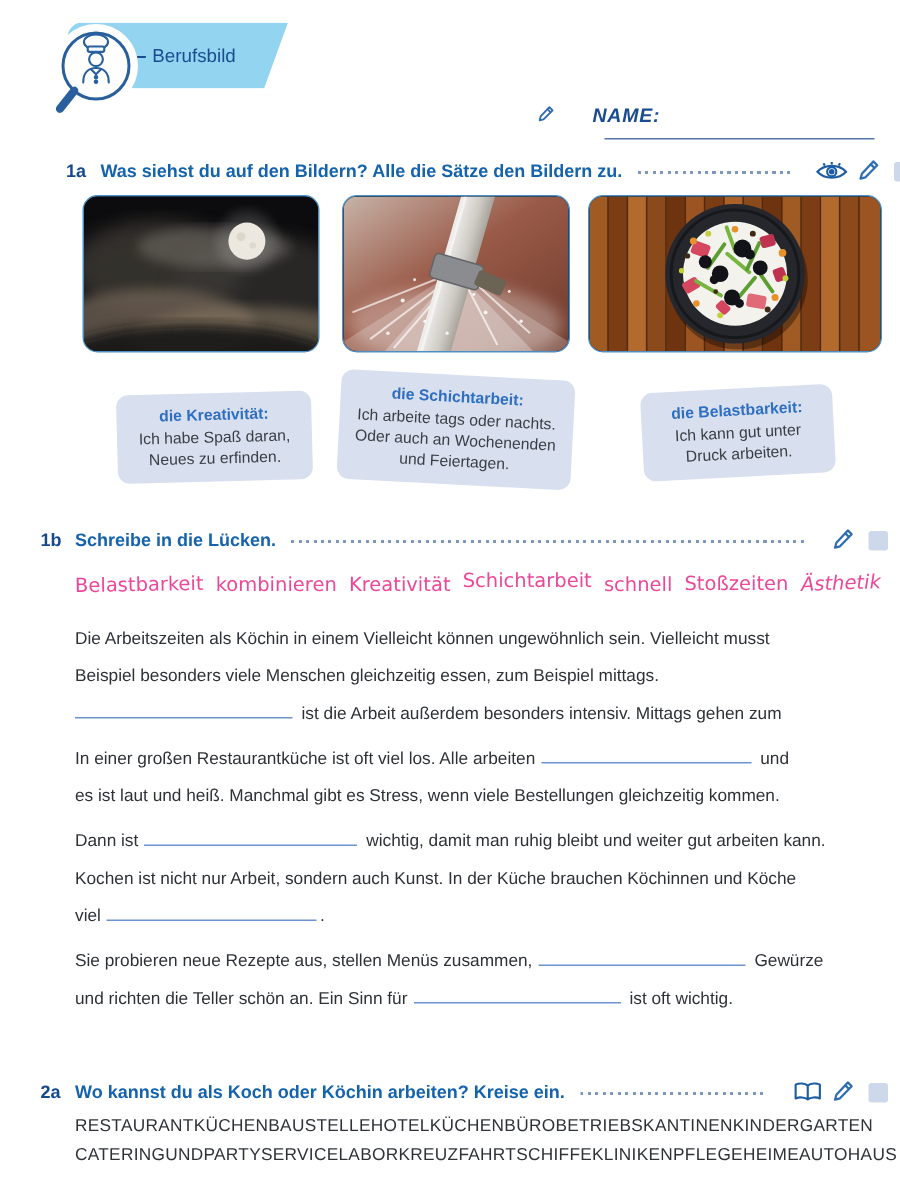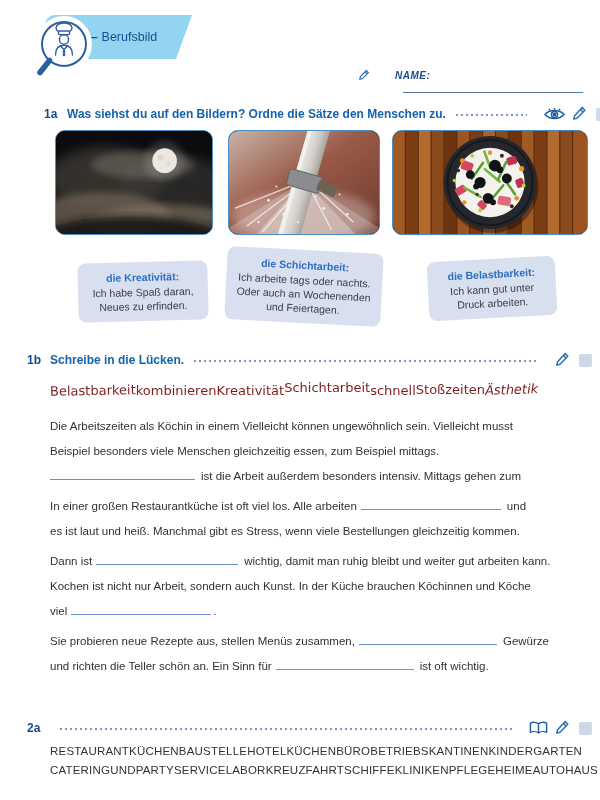--- a/index.html
+++ b/index.html
@@ -25,21 +25,21 @@
     position:absolute; left:63px; top:15px; height:44px; display:flex;
     align-items:center; gap:4px; z-index:3;
   }
   .brand-bold { font-size:12.5px; font-weight:bold; font-style:italic; color:#1b4c8f; }
   .brand-label { font-size:12.5px; color:#1b4c8f; }
   .topic { font-size:12.5px; font-weight:bold; font-style:italic; color:#1566b0; letter-spacing:.4px; }
   .logo-badge { position:absolute; left:33px; top:10px; z-index:4; }
 
   
   .name-row { position:absolute; left:351px; top:69px; display:flex; align-items:center; gap:5px; }
-  .name-label { font-size:10px; font-weight:bold; font-style:italic; color:#1b4c8f; letter-spacing:.5px;padding-left:20px; }
+  .name-label { font-size:13px; font-weight:bold; font-style:italic; color:#1b4c8f; letter-spacing:.5px;padding-left:20px; }
   .name-line { position:absolute; left:403px; top:92px; width:180px; border-bottom:1.5px solid #5577ab; }
 
   
   .sec-row {
     position:absolute; left:27px; width:565px; height:18px;
     display:flex; align-items:center;
   }
   .sec-num { font-size:12px; font-weight:bold; color:#164a8e; width:23px; flex:none; }
   .sec-title { font-size:12px; font-weight:bold; color:#1563ac; white-space:nowrap; }
   .leader {
@@ -65,22 +65,22 @@
     text-align:center; font-size:10.5px; line-height:14px; color:#3a3f45;
   }
   .card-title { font-weight:bold; color:#2e6fc2; margin-bottom:1px; }
   #card1 { left:78px;  top:262px; width:130px; transform:rotate(-1.5deg); }
   #card2 { left:226px; top:250px; width:156px; transform:rotate(3deg); }
   #card3 { left:428px; top:259px; width:128px; transform:rotate(-3deg); }
 
   
   .word-bank {
     position:absolute; left:50px; top:383px; width:537px;
-    display:flex; justify-content:flex-start; align-items:baseline;
-    font-family:"DejaVu Sans", sans-serif; font-size:13px; color:#7f1d1d;
+    display:flex; justify-content:space-between; align-items:baseline;
+    font-family:"DejaVu Sans", sans-serif; font-size:13px; color:#ec4899;
   }
   .word-bank span:nth-child(1){ transform:rotate(-1deg); display:inline-block; }
   .word-bank span:nth-child(4){ transform:translateY(-3px); display:inline-block; }
   .word-bank span:nth-child(6){ transform:translateY(-1px); display:inline-block; }
   .word-bank span:nth-child(7){ transform:rotate(-2deg) translateY(-1px); display:inline-block; font-style:italic; }
 
   
   .cloze { position:absolute; left:50px; top:414px; width:520px; font-size:11.5px; color:#2e3237; }
   .cloze p { margin-bottom:5px; }
   .cloze .ln { height:25px; line-height:25px; white-space:nowrap; }
@@ -128,21 +128,21 @@
             <line x1="8.2" y1="3.4" x2="10.8" y2="6"></line>
           </g>
         </svg>
     </span>
     <span class="name-label">NAME:</span>
   </div>
   <div class="name-line"></div>
 
   <div class="sec-row" style="top:105px;margin-left:17px;">
     <span class="sec-num">1a</span>
-    <span class="sec-title">Was siehst du auf den Bildern? Ordne die Sätze den Menschen zu.</span>
+    <span class="sec-title">Was siehst du auf den Bildern? Alle die Sätze den Bildern zu.</span>
     <span class="leader"></span>
     <span class="hd-icon">
       <svg width="21" height="14" viewBox="0 0 22 14">
           <g stroke="#1d5da4" fill="none" stroke-width="1.5">
             <path d="M1,7.5 C6,2 16,2 21,7.5 C16,13 6,13 1,7.5 Z"></path>
             <circle cx="11" cy="7.5" r="3.2"></circle>
             <circle cx="11" cy="7.5" r="1.2" fill="#1d5da4"></circle>
             <line x1="6.2" y1="3.2" x2="5.2" y2="1.6"></line>
             <line x1="11" y1="2.4" x2="11" y2="0.7"></line>
             <line x1="15.8" y1="3.2" x2="16.8" y2="1.6"></line>
@@ -378,20 +378,21 @@
       <span class="ln" style="display:block"><span>viel</span><span class="blank" style="width:140px"></span><span style="margin-left:-4px">.</span></span>
     </p>
     <p>
       <span class="ln" style="display:block"><span>Sie probieren neue Rezepte aus, stellen Menüs zusammen,</span><span class="blank" style="width:138px"></span><span>Gewürze</span></span>
       <span class="ln" style="display:block"><span>und richten die Teller schön an. Ein Sinn für</span><span class="blank" style="width:138px"></span><span>ist oft wichtig.</span></span>
     </p>
   </div>
 
   <div class="sec-row" style="top:719px;">
     <span class="sec-num">2a</span>
+    <span class="sec-title">Wo kannst du als Koch oder Köchin arbeiten? Kreise ein.</span>
     <span class="leader"></span>
     <span class="hd-icon">
       <svg width="19" height="14" viewBox="0 0 20 14">
           <path d="M10,2.5 C8,0.8 4,0.6 1.5,1.8 L1.5,11.5 C4,10.4 8,10.6 10,12.2 C12,10.6 16,10.4 18.5,11.5 L18.5,1.8 C16,0.6 12,0.8 10,2.5 Z M10,2.5 L10,12.2" fill="none" stroke="#1d5da4" stroke-width="1.5" stroke-linejoin="round"></path>
         </svg>
     </span>
     <span class="hd-icon">
       <svg width="14" height="16" viewBox="0 0 14 16">
           <g stroke="#2e6db4" stroke-width="1.5" fill="none" stroke-linejoin="round">
             <path d="M10.2,1.6 L12.8,4.2 L5,12.2 L1.7,13.1 L2.6,9.8 Z"></path>

